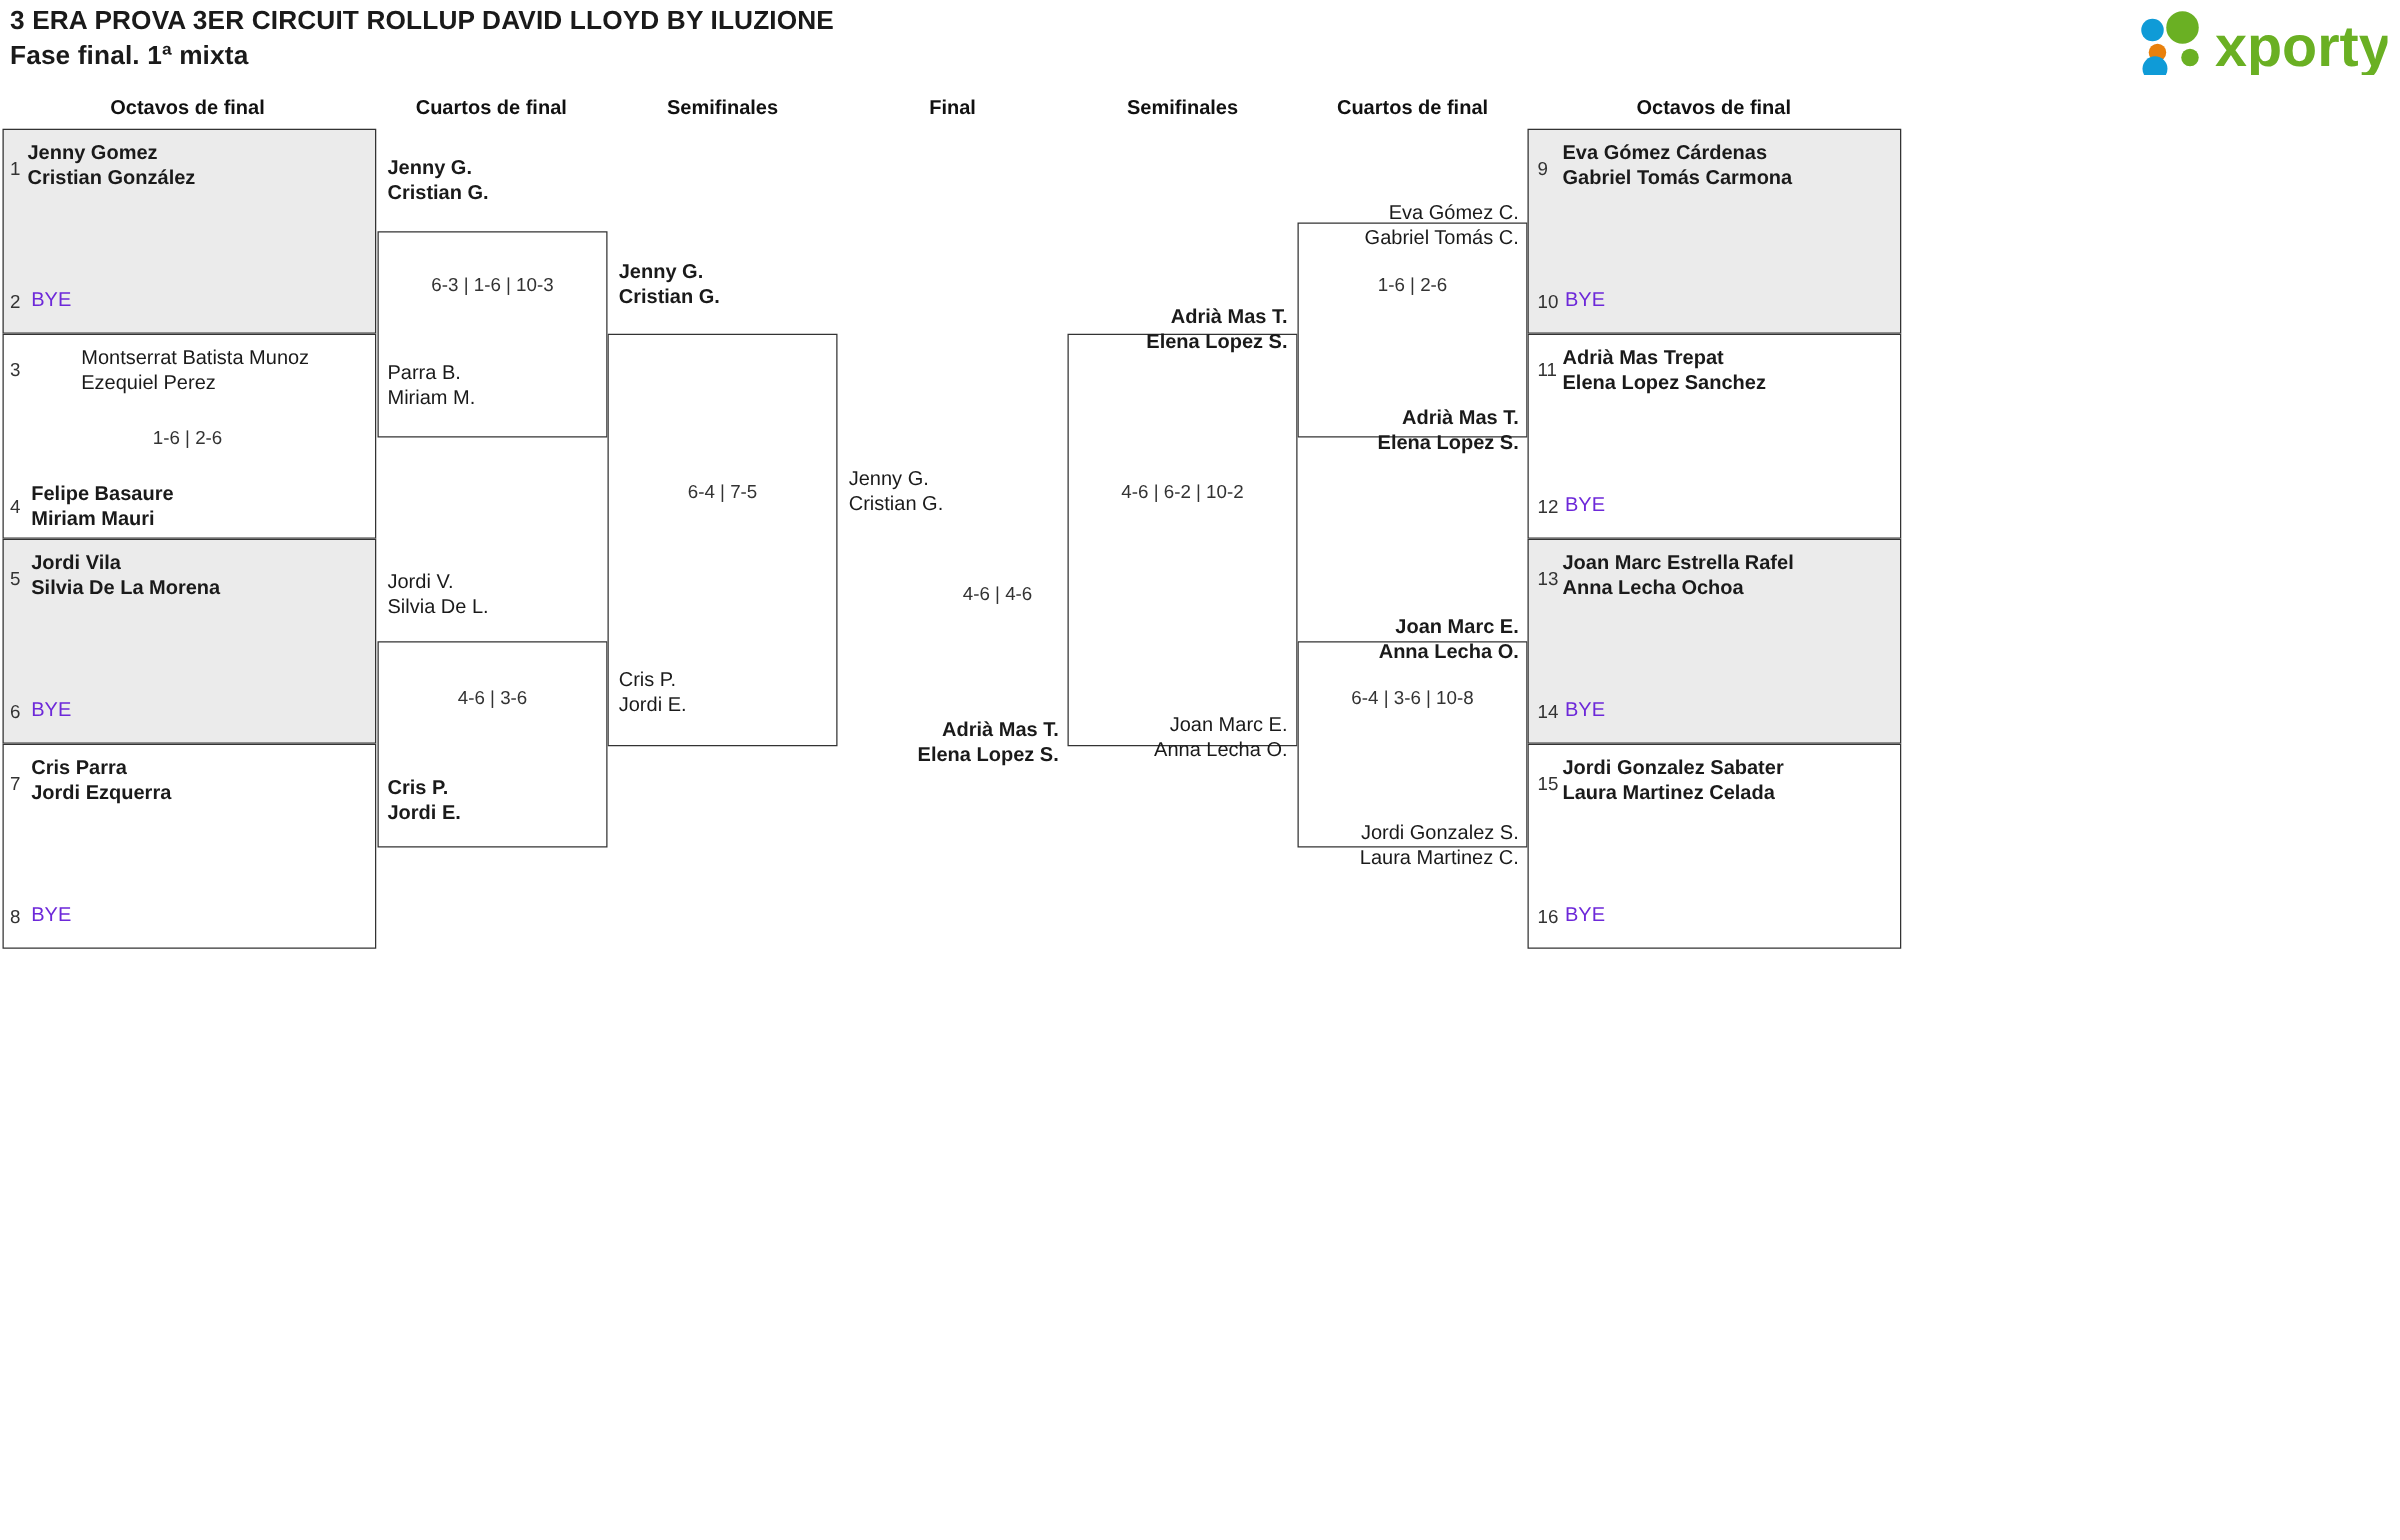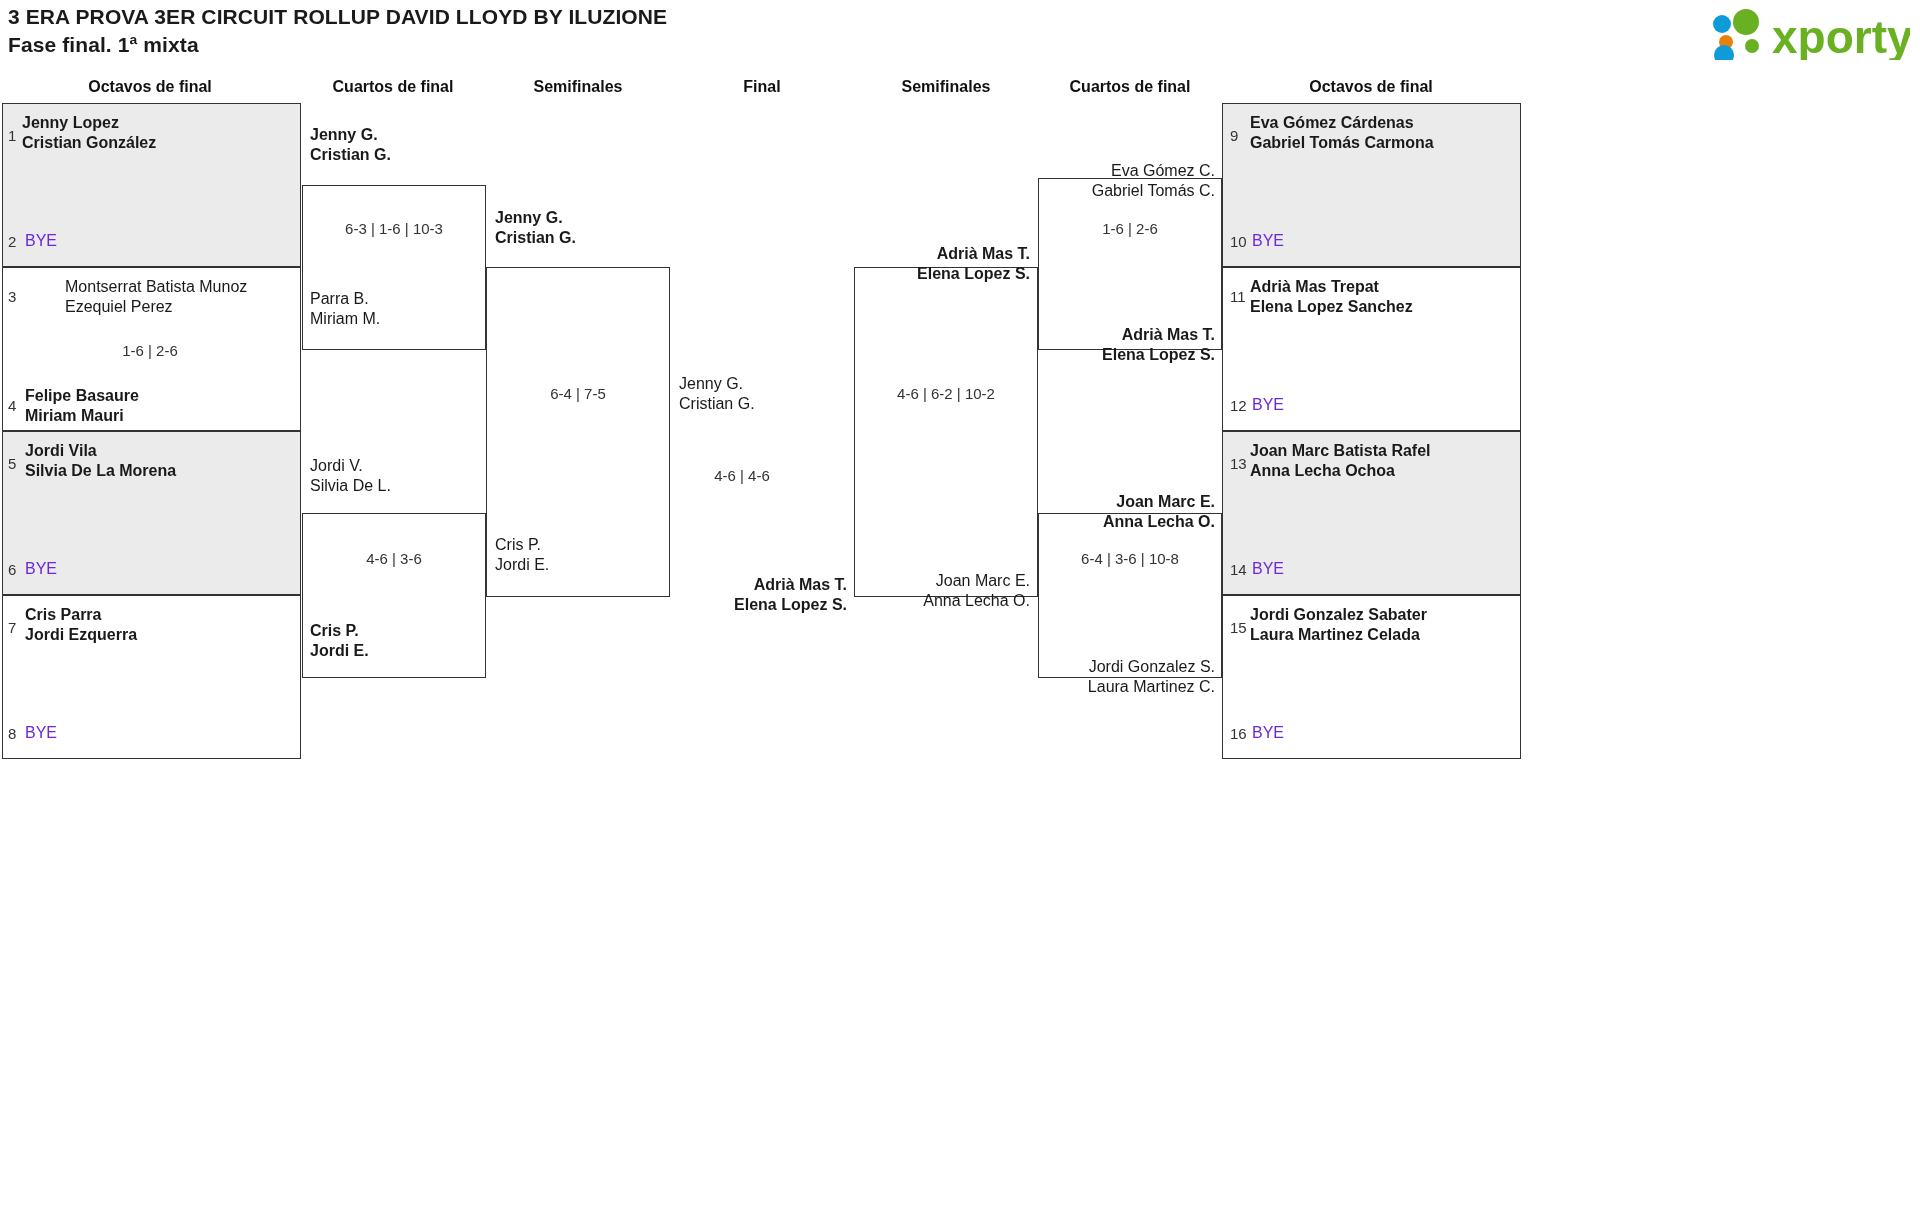--- a/index.html
+++ b/index.html
@@ -98,21 +98,21 @@
   <div class="round-head" style="left:1030px;top:78px; width:200px;">Cuartos de final</div>
   <div class="round-head" style="left:1271px;top:78px; width:200px;">Octavos de final</div>
 
   <div class="cell shaded" style="left:2px;  top:103px; width:299px; height:164px;"></div>
   <div class="cell" style="left:2px;  top:267px; width:299px; height:164px;"></div>
   <div class="cell shaded" style="left:2px;  top:431px; width:299px; height:164px;"></div>
   <div class="cell" style="left:2px;  top:595px; width:299px; height:164px;"></div>
 
   <div class="seed" style="left:8px;  top:128px;">1</div>
   <div class="names b" style="left:22px; top:113px;">
-    <div>Jenny Lopez</div>
+    <div>Jenny Gomez</div>
     <div>Cristian González</div>
   </div>
   <div class="seed" style="left:8px;  top:234px;">2</div>
   <div class="bye" style="left:25px; top:232px;">BYE</div>
 
   <div class="seed" style="left:8px;  top:289px;">3</div>
   <div class="names" style="left:25px; top:277px;margin-left:40px;">
     <div>Montserrat Batista Munoz</div>
     <div>Ezequiel Perez</div>
   </div>
@@ -171,21 +171,21 @@
   <div class="score c" style="left:488px; top:385px; width:180px;">6-4 | 7-5</div>
   <div class="lbl" style="left:495px; top:535px;">
     <div>Cris P.</div>
     <div>Jordi E.</div>
   </div>
 
   <div class="lbl" style="left:679px; top:374px;">
     <div>Jenny G.</div>
     <div>Cristian G.</div>
   </div>
-  <div class="score c" style="left:652px; top:467px; width:180px;">4-6 | 4-6</div>
+  <div class="score c" style="left:708px; top:467px; width:180px;">4-6 | 4-6</div>
   <div class="lbl b r" style="left:662px; top:539px; width:185px;">
     <div>Adrià Mas T.</div>
     <div>Elena Lopez S.</div>
   </div>
 
   <div class="cell" style="left:854px; top:267px; width:184px; height:330px;"></div>
 
   <div class="lbl b r" style="left:845px; top:208px; width:185px;">
     <div>Adrià Mas T.</div>
     <div>Elena Lopez S.</div>
@@ -235,21 +235,21 @@
   <div class="seed" style="left:1230px; top:289px;">11</div>
   <div class="names b" style="left:1250px; top:277px;">
     <div>Adrià Mas Trepat</div>
     <div>Elena Lopez Sanchez</div>
   </div>
   <div class="seed" style="left:1230px; top:398px;">12</div>
   <div class="bye" style="left:1252px; top:396px;">BYE</div>
 
   <div class="seed" style="left:1230px; top:456px;">13</div>
   <div class="names b" style="left:1250px; top:441px;">
-    <div>Joan Marc Batista Rafel</div>
+    <div>Joan Marc Estrella Rafel</div>
     <div>Anna Lecha Ochoa</div>
   </div>
   <div class="seed" style="left:1230px; top:562px;">14</div>
   <div class="bye" style="left:1252px; top:560px;">BYE</div>
 
   <div class="seed" style="left:1230px; top:620px;">15</div>
   <div class="names b" style="left:1250px; top:605px;">
     <div>Jordi Gonzalez Sabater</div>
     <div>Laura Martinez Celada</div>
   </div>

